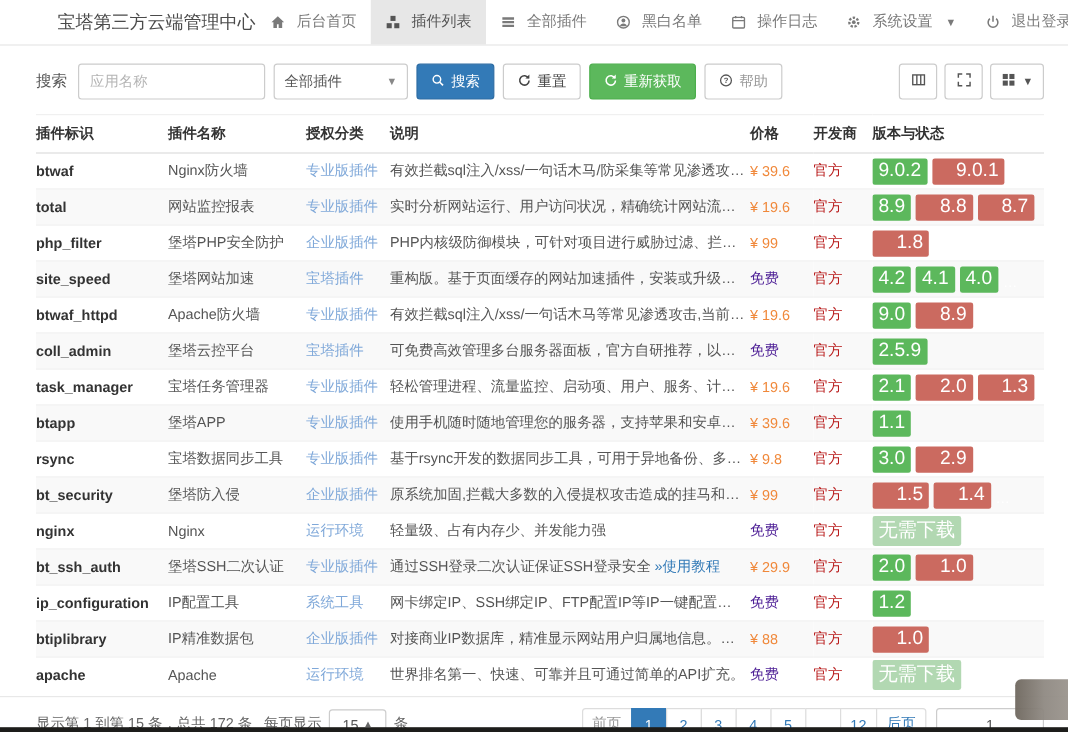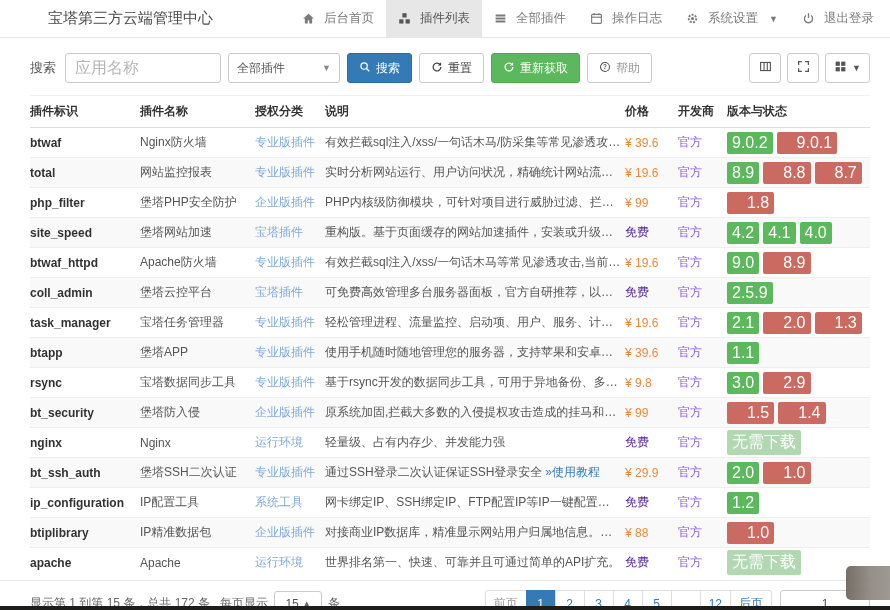--- a/index.html
+++ b/index.html
@@ -13,21 +13,21 @@
   .nav-menu { margin-left:auto; display:flex; align-items:stretch; padding-right:4px; }
   .nav-item { display:flex; align-items:center; gap:9px; padding:0 12px; font-size:12.5px; color:#7a7a7a; cursor:pointer; white-space:nowrap; }
   .nav-item.active { background:#e7e7e7; color:#555; }
   .nav-item .ic { display:inline-flex; width:13px; height:13px; }
   .nav-item .ic svg { width:13px; height:13px; }
   .caret { font-size:9px; margin-left:2px; }
 
   
   .toolbar { display:flex; align-items:center; padding:15px 20px 12px 30px; gap:7px; }
   .lbl-search { font-size:13px; color:#555; margin-right:2px; }
-  .search-input { width:156px; height:30px; border:1px solid #ccc; border-radius:3px; padding:0 9px; font-size:16px; color:#555; outline:none; }
+  .search-input { width:156px; height:30px; border:1px solid #ccc; border-radius:3px; padding:0 9px; font-size:12px; color:#555; outline:none; }
   .search-input::placeholder { color:#b5b5b5; }
   .select-box { width:112px; height:30px; border:1px solid #ccc; border-radius:3px; display:flex; align-items:center; padding:0 8px; font-size:12px; color:#555; cursor:pointer; }
   .select-box .sel-caret { margin-left:auto; font-size:9px; color:#888; }
   .btn { height:30px; display:inline-flex; align-items:center; gap:5px; padding:0 11px; font-size:12px; border-radius:3px; border:1px solid #ccc; background:#fff; color:#444; cursor:pointer; white-space:nowrap; }
   .btn svg { width:12px; height:12px; }
   .btn.primary { background:#337ab7; border-color:#2e6da4; color:#fff; }
   .btn.success { background:#5cb85c; border-color:#4cae4c; color:#fff; }
   .btn.muted-text { color:#9a9a9a; }
   .btn.muted-text svg { color:#555; }
   .right-tools { margin-left:auto; display:flex; }
@@ -43,21 +43,21 @@
   tbody tr:nth-child(even) { background:#f9f9f9; }
   td.c-id { font-weight:bold; color:#333; }
   td.c-name { color:#555; }
   .cat-link { color:#7fa8d9; cursor:pointer; text-decoration:none; }
   td.c-desc { color:#555; }
   .desc-link { margin-left:3px; cursor:pointer; }
   .desc-link.blue { color:#337ab7; }
   .desc-link.red { color:#d9534f; }
   td.c-price { color:#f0883a; }
   td.c-price.free { color:#4c1d95; }
-  td.c-dev { color:#8b5cf6;margin-top:9px; }
+  td.c-dev { color:#b91c1c;margin-top:9px; }
   .vbadge { display:inline-block; padding:2px 5px; margin-right:4px; border-radius:2px; font-size:16px; color:#fff; cursor:pointer;text-align:right; }
   .vbadge.green { background:#5cb85c; }
   .vbadge.red { background:#cb6a60;padding-left:20px; }
   .vbadge.pale { background:#b2d8b2; }
 
   
   .tfooter { display:flex; align-items:center; padding:9px 20px 0 30px; font-size:12px; color:#666; border-top:1px solid #e8e8e8; margin-top:2px; }
   .pager-select { display:inline-flex; align-items:center; justify-content:center; gap:4px; width:48px; height:26px; border:1px solid #ccc; border-radius:3px; margin:0 6px; color:#555; cursor:pointer; background:#fff; }
   .pager-select .sel-caret { font-size:8px; color:#666; }
   .pagination { margin-left:auto; display:flex; align-items:center; }
@@ -96,20 +96,30 @@
         </span>
         <span>插件列表</span>
       </div>
       <div class="nav-item">
         <span class="ic">
           <svg viewBox="0 0 16 16">
             <path d="M2 3h12v2.4H2zM2 6.8h12v2.4H2zM2 10.6h12V13H2z" fill="currentColor"></path>
           </svg>
         </span>
         <span>全部插件</span>
+      </div>
+      <div class="nav-item">
+        <span class="ic">
+          <svg viewBox="0 0 16 16">
+            <circle cx="8" cy="8" r="6" fill="none" stroke="currentColor" stroke-width="1.4"></circle>
+            <circle cx="8" cy="6.3" r="2" fill="currentColor"></circle>
+            <path d="M4.4 12.2a3.7 3.7 0 0 1 7.2 0" fill="currentColor"></path>
+          </svg>
+        </span>
+        <span>黑白名单</span>
       </div>
       <div class="nav-item">
         <span class="ic">
           <svg viewBox="0 0 16 16">
             <rect x="2" y="3" width="12" height="11" rx="1" fill="none" stroke="currentColor" stroke-width="1.4"></rect>
             <line x1="2" y1="6.4" x2="14" y2="6.4" stroke="currentColor" stroke-width="1.4"></line>
             <line x1="5" y1="1.6" x2="5" y2="4" stroke="currentColor" stroke-width="1.4"></line>
             <line x1="11" y1="1.6" x2="11" y2="4" stroke="currentColor" stroke-width="1.4"></line>
           </svg>
         </span>

